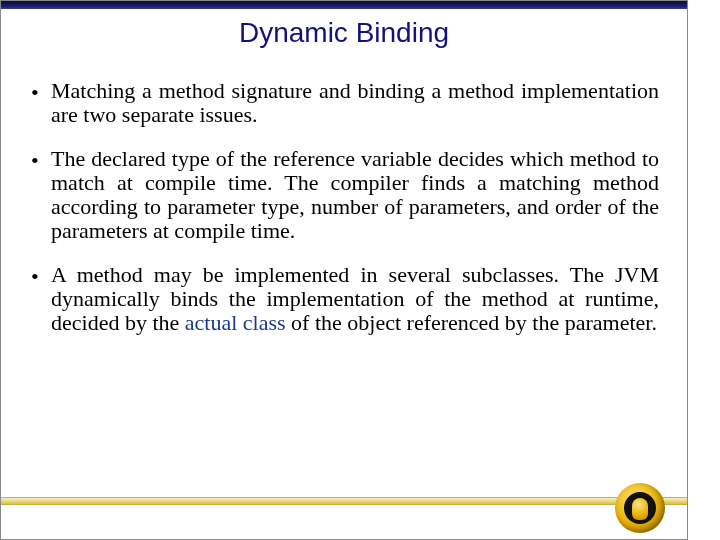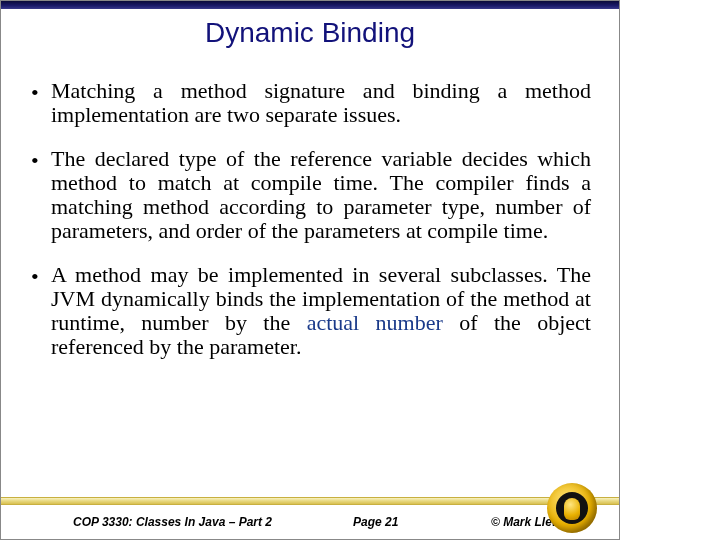--- a/index.html
+++ b/index.html
@@ -1,18 +1,18 @@
 <!DOCTYPE html>
 <html><head>
 <meta charset="utf-8">
 <style>
   * { margin: 0; padding: 0; box-sizing: border-box; }
   html, body { width: 720px; height: 540px; overflow: hidden; font-family: "Times New Roman", Times, serif; }
   .slide {
-    width: 620px;
+    width: 688px;
     height: 540px;
     background: #ffffff;
     position: relative;
     border: 1px solid #888;
   }
   .top-band {
     position: absolute;
     top: 0; left: 0; right: 0;
     height: 8px;
     background: linear-gradient(to bottom, #0a0a3a 0%, #1a1a6a 60%, #3a3a8a 100%);
@@ -125,32 +125,27 @@
     </div>
 
     <div class="bullet">
       <div class="bmark">•</div>
       <div class="btext">The declared type of the reference variable decides which method to match at compile time.  The compiler finds a matching method according to  parameter type, number of parameters, and order of the parameters at compile time.</div>
     </div>
 
     <div class="bullet">
       <div class="bmark">•</div>
       <div class="btext">
-        <span>A method may be implemented in several subclasses.  The JVM dynamically binds the implementation of the method at runtime, number by the </span><span class="keyword">actual number</span><span> of the object referenced by the parameter.</span>
+        <span>A method may be implemented in several subclasses.  The JVM dynamically binds the implementation of the method at runtime, decided by the </span><span class="keyword">actual class</span><span> of the object referenced by the parameter.</span>
       </div>
     </div>
 
   </div>
 
   <div class="footer-band"></div>
 
-  <div class="footer">
-    <div class="course">COP 3330: Classes In Java – Part 2</div>
-    <div class="page">Page 21</div>
-    <div class="copy">© Mark Llewellyn</div>
-  </div>
 
   <div class="logo">
     <div class="ring"></div>
     <div class="inner"></div>
     <div class="peg"></div>
   </div>
 </div>
 
 </body></html>

